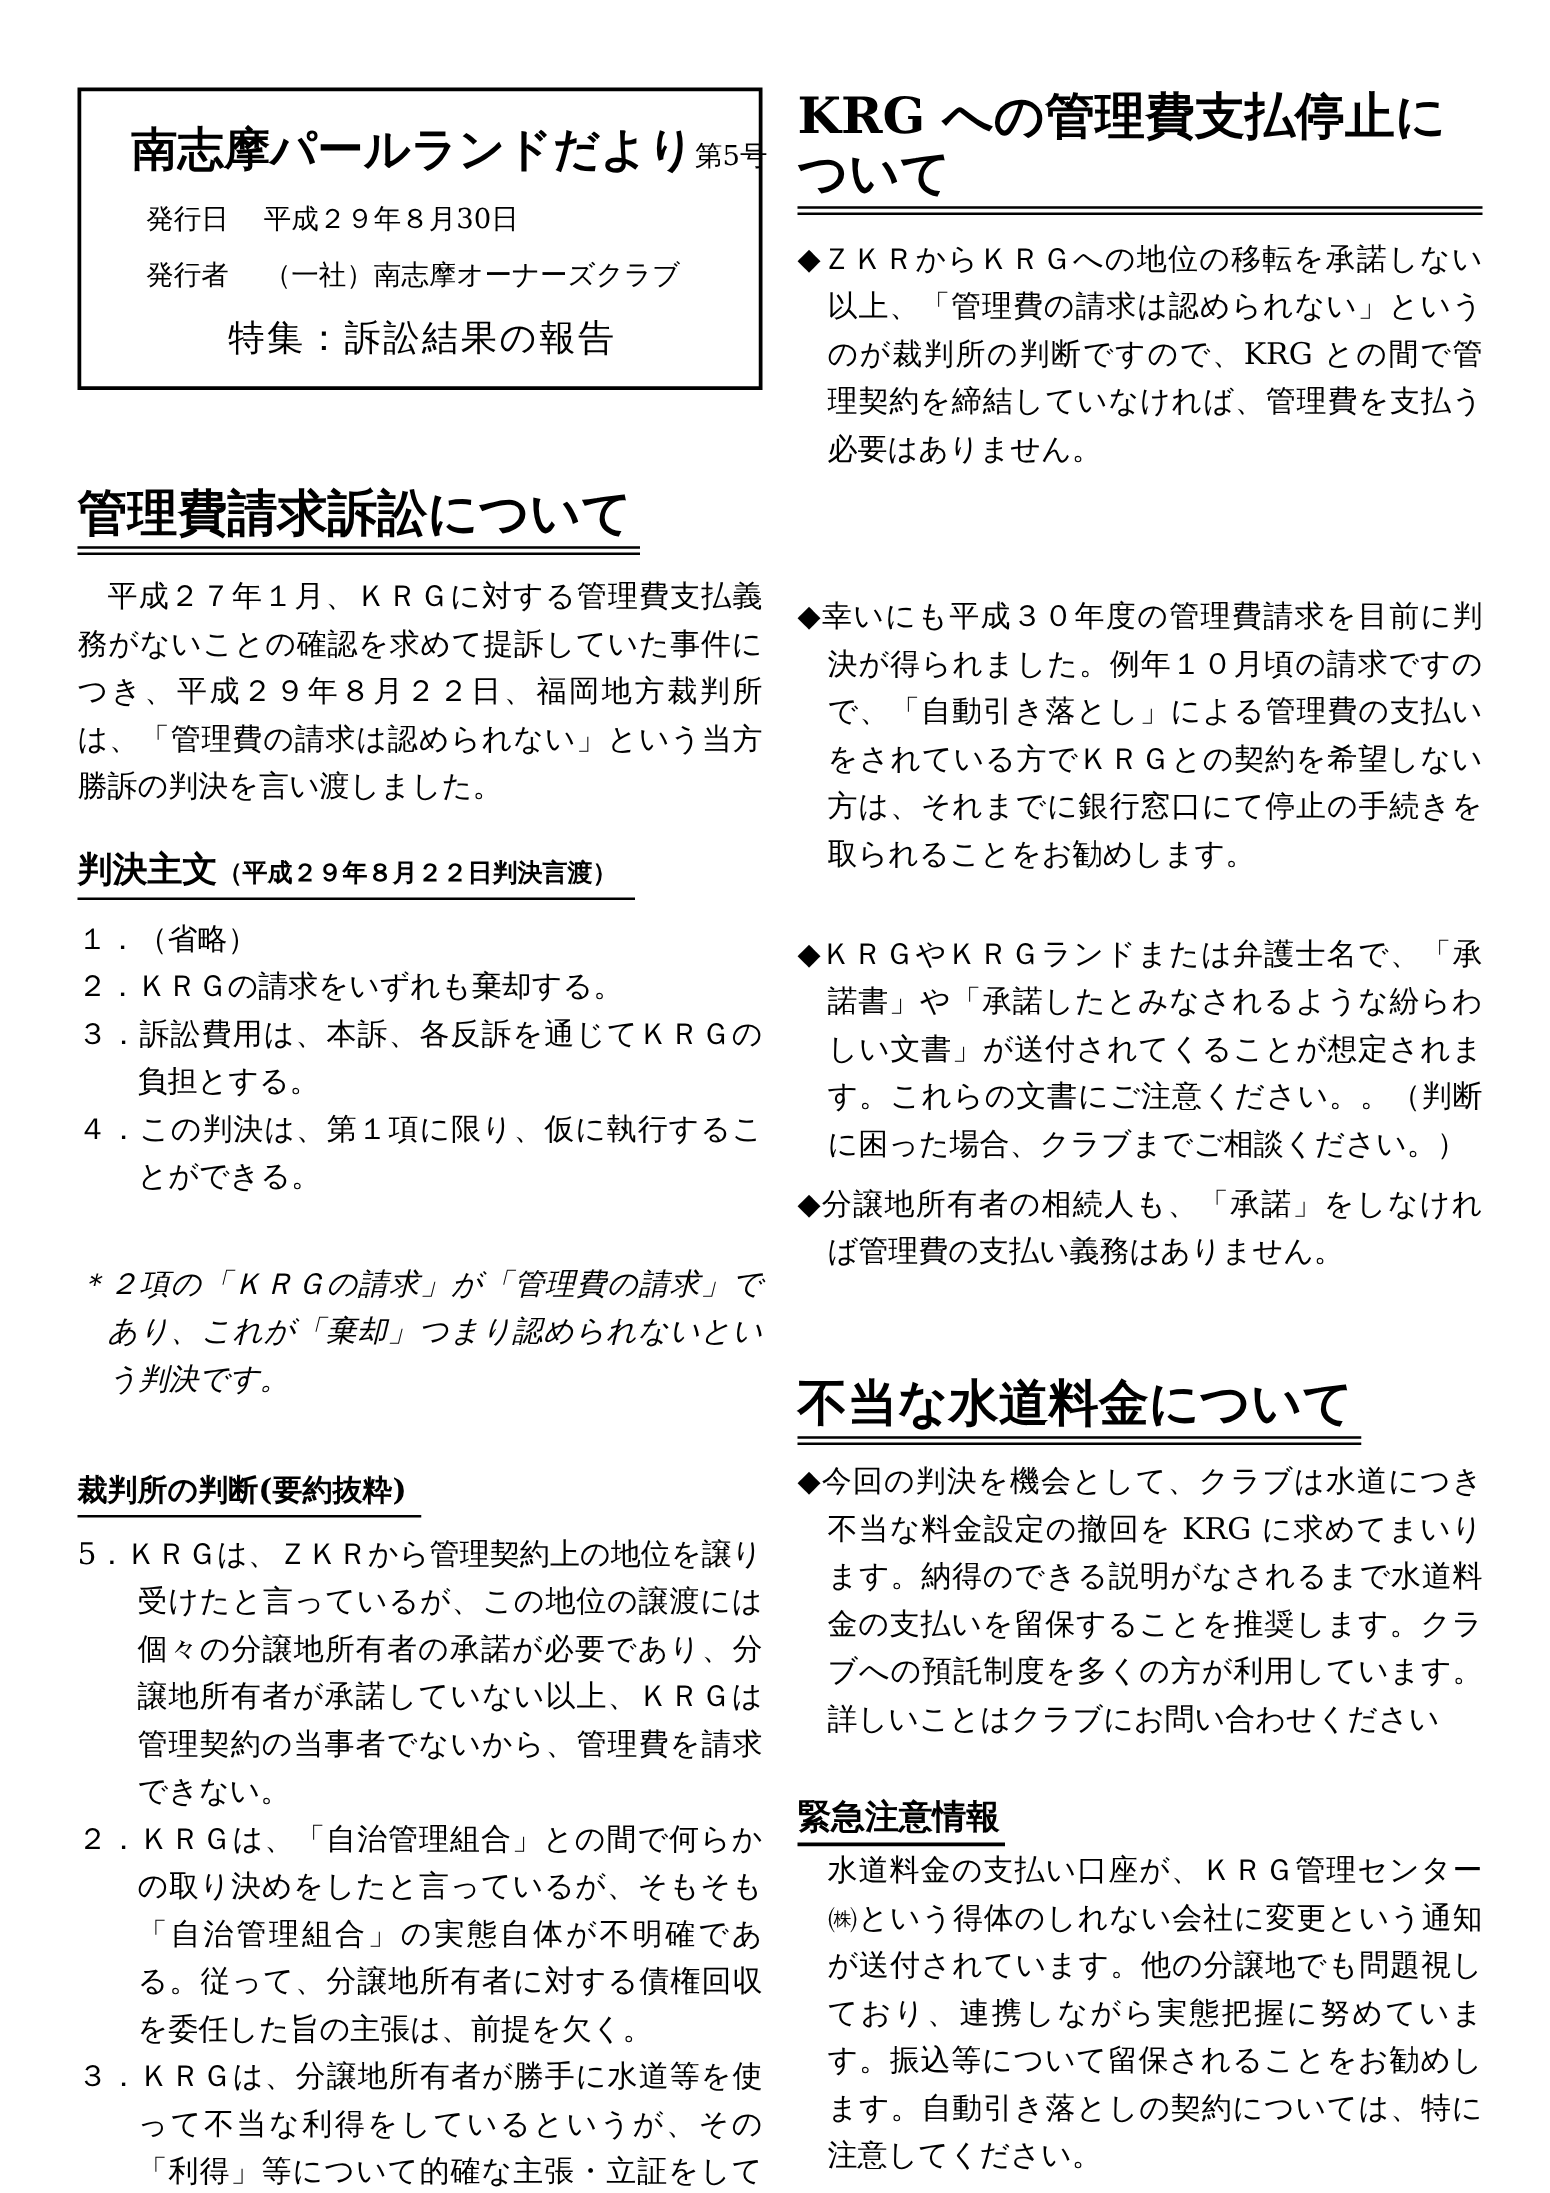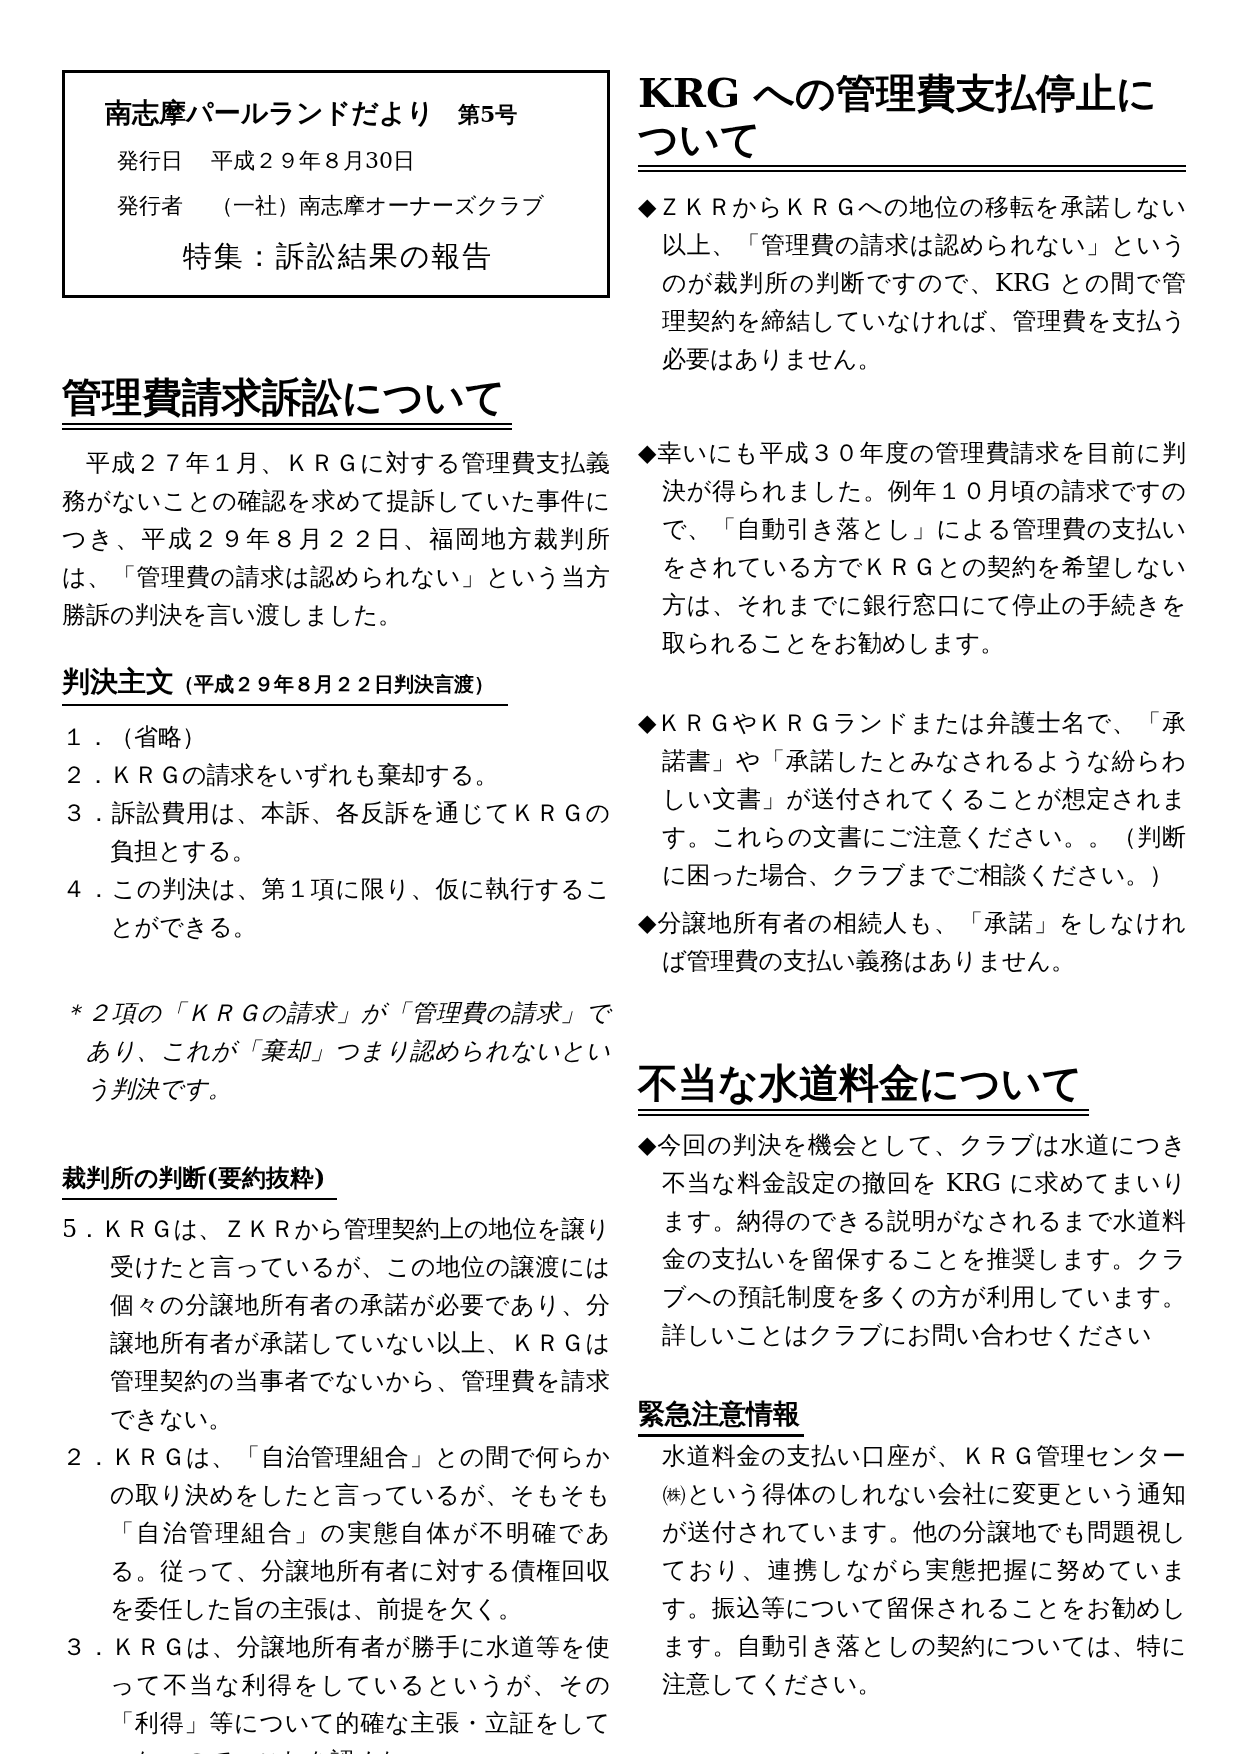--- a/index.html
+++ b/index.html
@@ -14,22 +14,22 @@
   }
   .col { width:548px; box-sizing:border-box; }
 
   
   .masthead {
     border:3px solid #000;
     box-sizing:border-box;
     padding:22px 14px 18px 18px;
   }
   .m-title-row { padding-left:22px; white-space:nowrap; }
-  .m-title { font-size:27px; font-weight:700; }
-  .m-issue { font-size:22px; font-weight:700; margin-left:24px; }
+  .m-title { font-size:37px; font-weight:700; }
+  .m-issue { font-size:22px; font-weight:400; }
   .m-row { font-size:22px; margin-top:15px; padding-left:34px; }
   .m-label { margin-right:28px; }
   .m-feature { font-size:29px; text-align:center; margin-top:16px; letter-spacing:2px; }
 
   
   .h-double {
     display:inline-block;
     font-size:40px; font-weight:700; line-height:1.15;
     border-bottom:7px double #000;
     padding-bottom:3px; padding-right:6px;
@@ -69,21 +69,21 @@
   
   .sec-lawsuit-h { margin-top:76px; }
   .lawsuit-body { margin-top:14px; }
   .sec-ruling-h { margin-top:32px; }
   .ruling-list { margin-top:12px; }
   .ruling-note { margin-top:48px; }
   .sec-court-h { margin-top:56px; }
   .court-list { margin-top:10px; }
 
   .rb1 { margin-top:16px; }
-  .rb2 { margin-top:56px; }
+  .rb2 { margin-top:96px; }
   .rb3 { margin-top:42px; }
   .rb4 { margin-top:10px; }
   .sec-water-h { margin-top:80px; }
   .water-b { margin-top:10px; }
   .sec-urgent-h { margin-top:44px; }
   .urgent-title { margin-top:10px; }
 </style>
 </head>
 <body>
 

